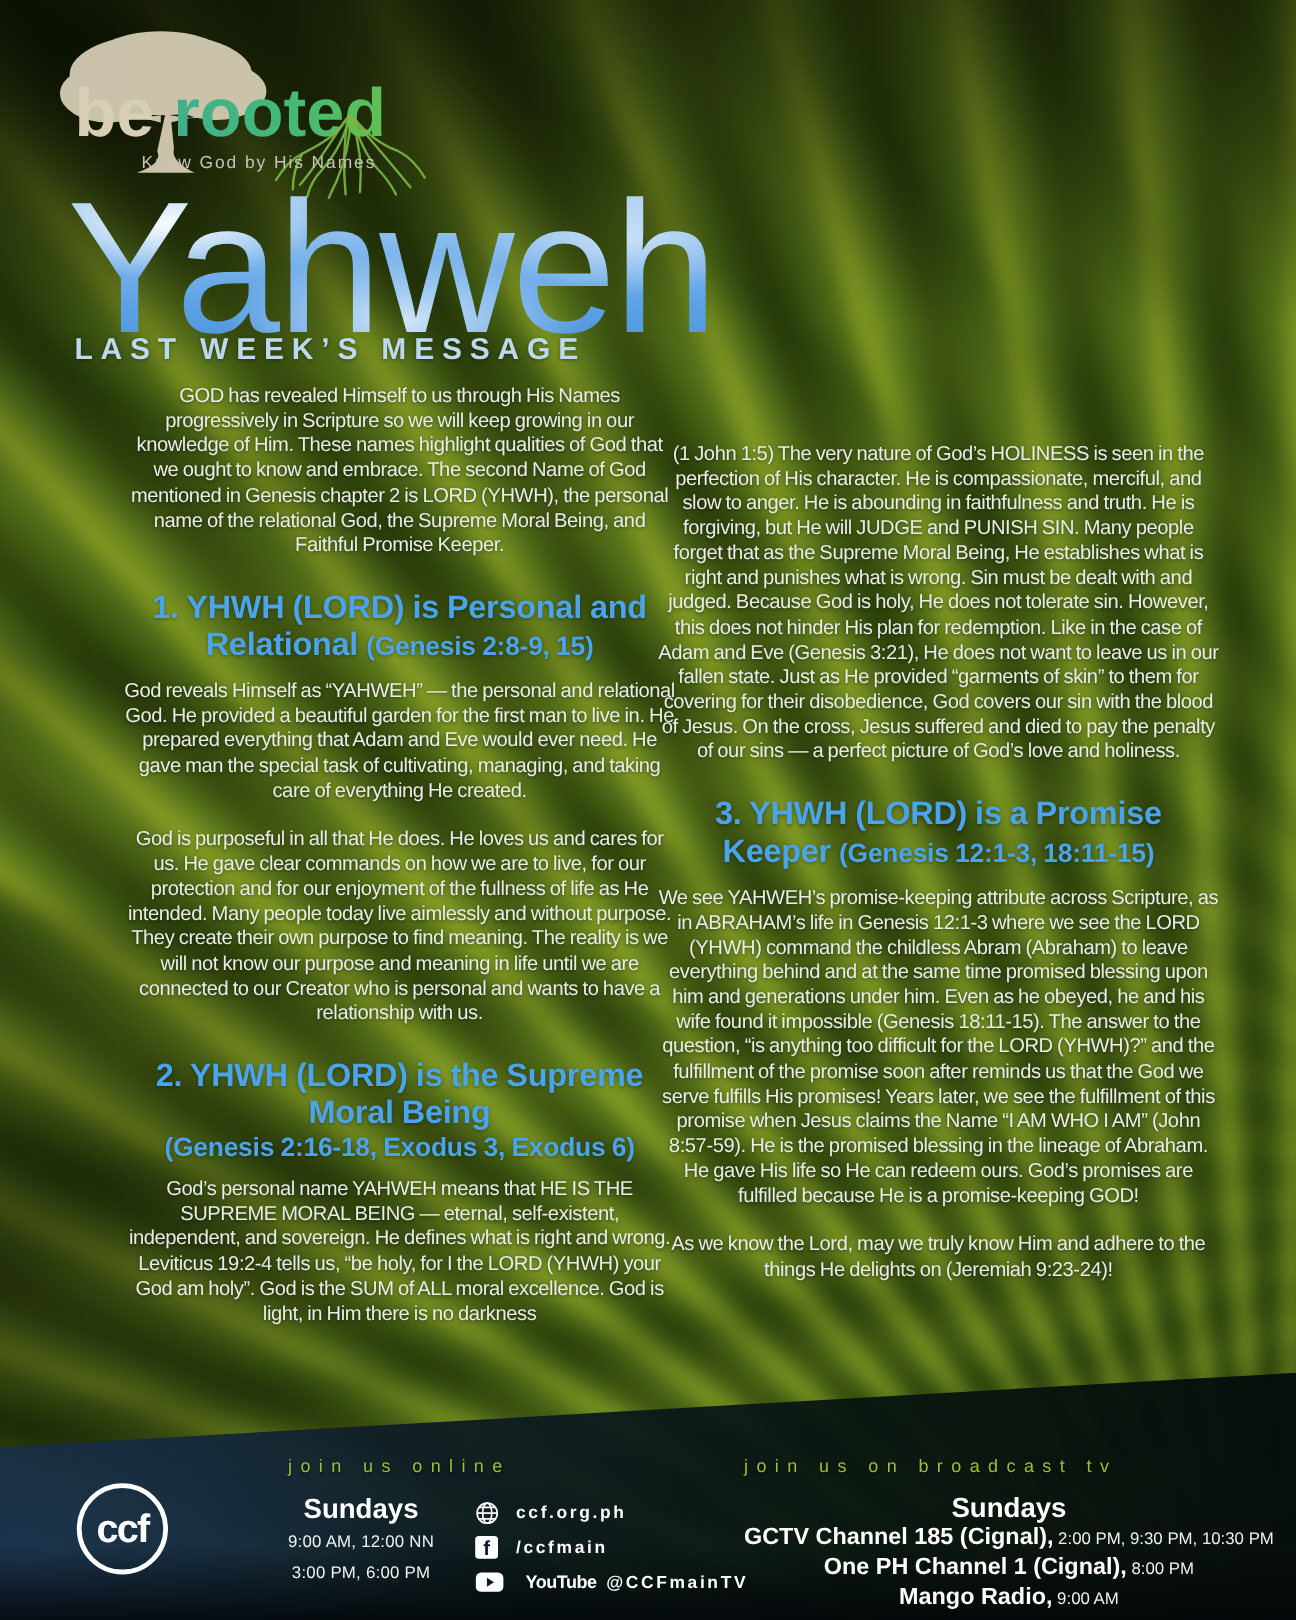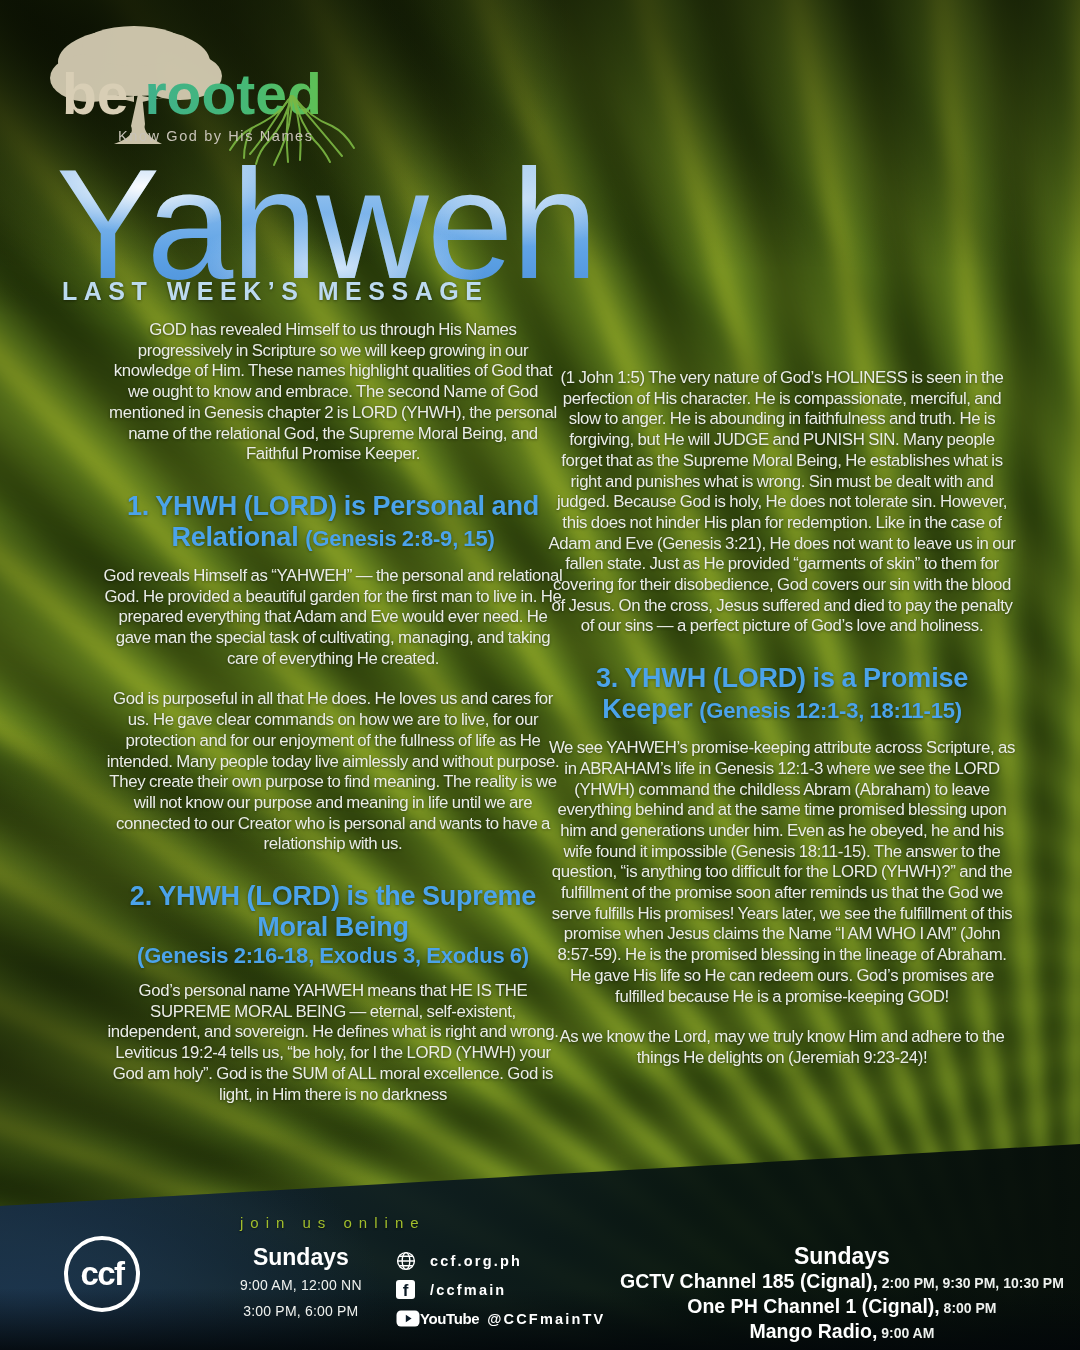--- a/index.html
+++ b/index.html
@@ -123,25 +123,25 @@
   .f-times{ color:#f0f2ef; font-size:20px; font-variant-caps:all-small-caps; letter-spacing:.2px; }
   .online-sched{ position:absolute; left:240px; top:116px; line-height:26px; }
   .links{ position:absolute; left:396px; top:118px; }
   .link-row{ display:flex; align-items:center; height:29px; }
   .link-icon{ width:26px; display:flex; align-items:center; justify-content:flex-start; }
   .link-label{ color:#fff; font-size:14.5px; font-weight:700; letter-spacing:2.2px; margin-left:8px; }
   .fb-badge{ width:19px; height:19px; background:#fff; border-radius:3px;
     display:flex; align-items:flex-end; justify-content:center;
     color:#0b1a26; font-size:17px; font-weight:700; line-height:17px; overflow:hidden; }
   .yt-badge{ display:flex; align-items:center; }
-  .yt-word{ color:#fff; font-size:15px; font-weight:700; letter-spacing:-.4px; margin-left:0; }
+  .yt-word{ color:#fff; font-size:15px; font-weight:700; letter-spacing:-.4px; margin-left:18px; }
   .broadcast-block{ position:absolute; left:620px; top:116px; line-height:25px; }
   .b-row{ color:#fff; font-size:19.5px; }
   .b-ch{ font-weight:700; }
-  .b-t{ font-weight:700; color:#eef1ee; font-variant-caps:all-small-caps;margin-top:20px; }
+  .b-t{ font-weight:400; color:#eef1ee; font-variant-caps:all-small-caps;margin-top:20px; }
 </style>
 </head>
 <body>
 
 <div class="canvas">
 
   <div class="bg-base"></div>
   <div class="bg-fan"></div>
   <div class="bg-fan2"></div>
   <div class="bg-shade"></div>
@@ -231,20 +231,21 @@
             <svg width="24" height="17" viewBox="0 0 24 17">
                 <rect x="0.5" y="0.5" width="23" height="16" rx="4.5" fill="#fff"></rect>
                 <path d="M9.8 4.8 L15.6 8.5 L9.8 12.2 Z" fill="#0b1a26"></path>
               </svg>
             <span class="yt-word">YouTube</span>
           </span>
           <span class="link-label">@CCFmainTV</span>
         </div>
       </div>
 
+      <div class="f-head broadcast-head">join us on broadcast tv</div>
       <div class="broadcast-block">
         <div class="f-day">Sundays</div>
         <div class="b-row"><span class="b-ch">GCTV Channel 185 (Cignal),</span><span class="b-t"> 2:00 PM, 9:30 PM, 10:30 PM</span></div>
         <div class="b-row"><span class="b-ch">One PH Channel 1 (Cignal),</span><span class="b-t"> 8:00 PM</span></div>
         <div class="b-row"><span class="b-ch">Mango Radio,</span><span class="b-t"> 9:00 AM</span></div>
       </div>
     </div>
   </div>
 
 </div>

